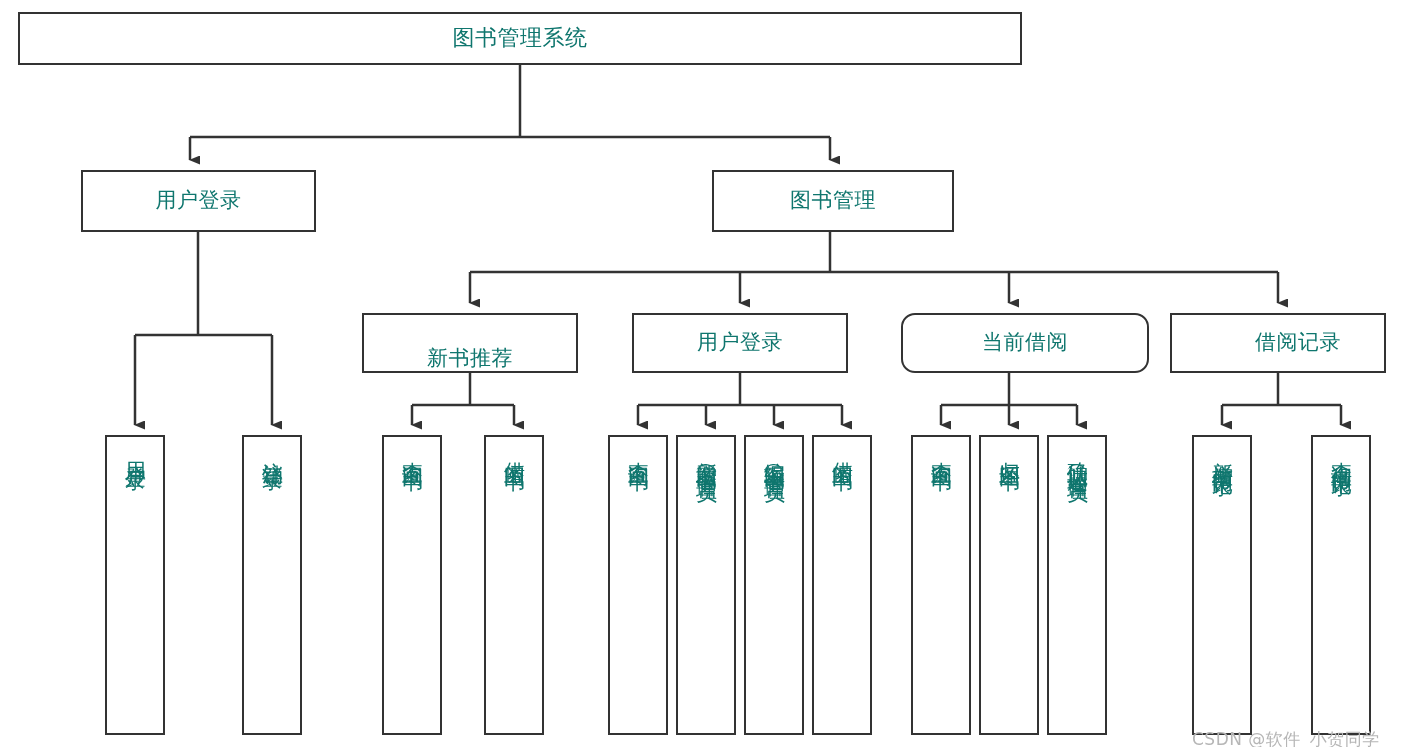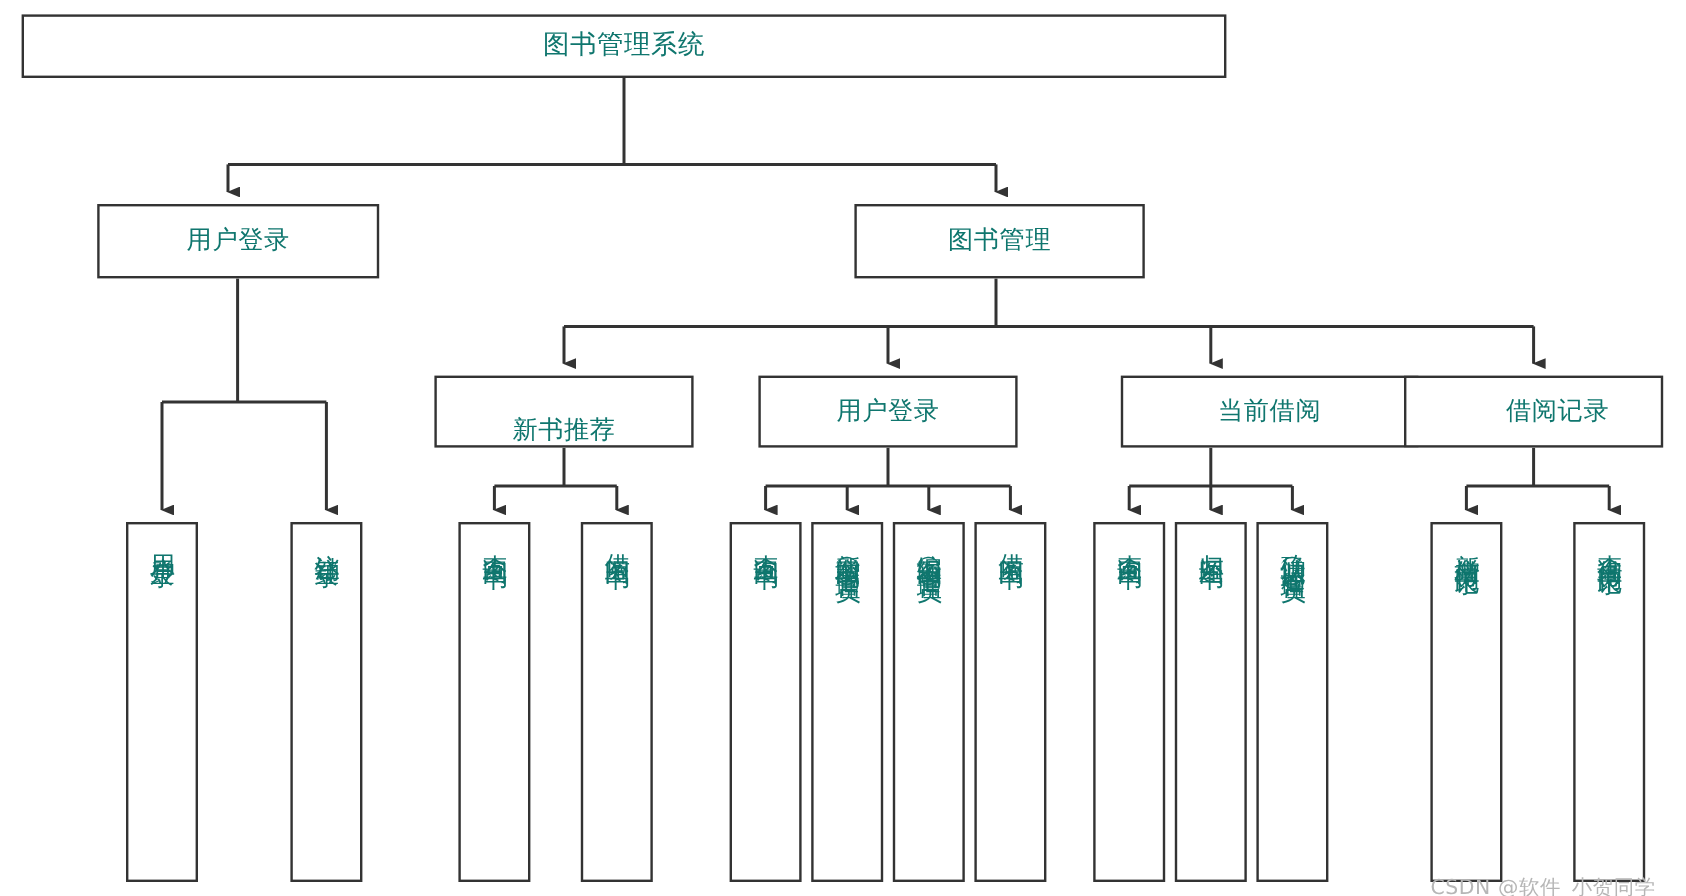--- a/index.html
+++ b/index.html
@@ -133,21 +133,21 @@
   <div class="node horizontal" style="left:712px; top:170px; width:242px; height:62px;">
     <span class="label">图书管理</span>
   </div>
 
   <div class="node horizontal" style="left:362px; top:313px; width:216px; height:60px;align-items:flex-end;">
     <span class="label">新书推荐</span>
   </div>
   <div class="node horizontal" style="left:632px; top:313px; width:216px; height:60px;">
     <span class="label">用户登录</span>
   </div>
-  <div class="node horizontal" style="left:934px; top:313px; width:248px; height:60px;">
+  <div class="node horizontal" style="left:901px; top:313px; width:248px; height:60px;border-radius:14px;">
     <span class="label">当前借阅</span>
   </div>
   <div class="node horizontal" style="left:1170px; top:313px; width:216px; height:60px;padding-left:40px;">
     <span class="label">借阅记录</span>
   </div>
 
   <div class="node vertical" style="left:105px; top:435px; width:60px; height:300px;">
     <span class="label">用户登录</span>
   </div>
   <div class="node vertical" style="left:242px; top:435px; width:60px; height:300px;">

